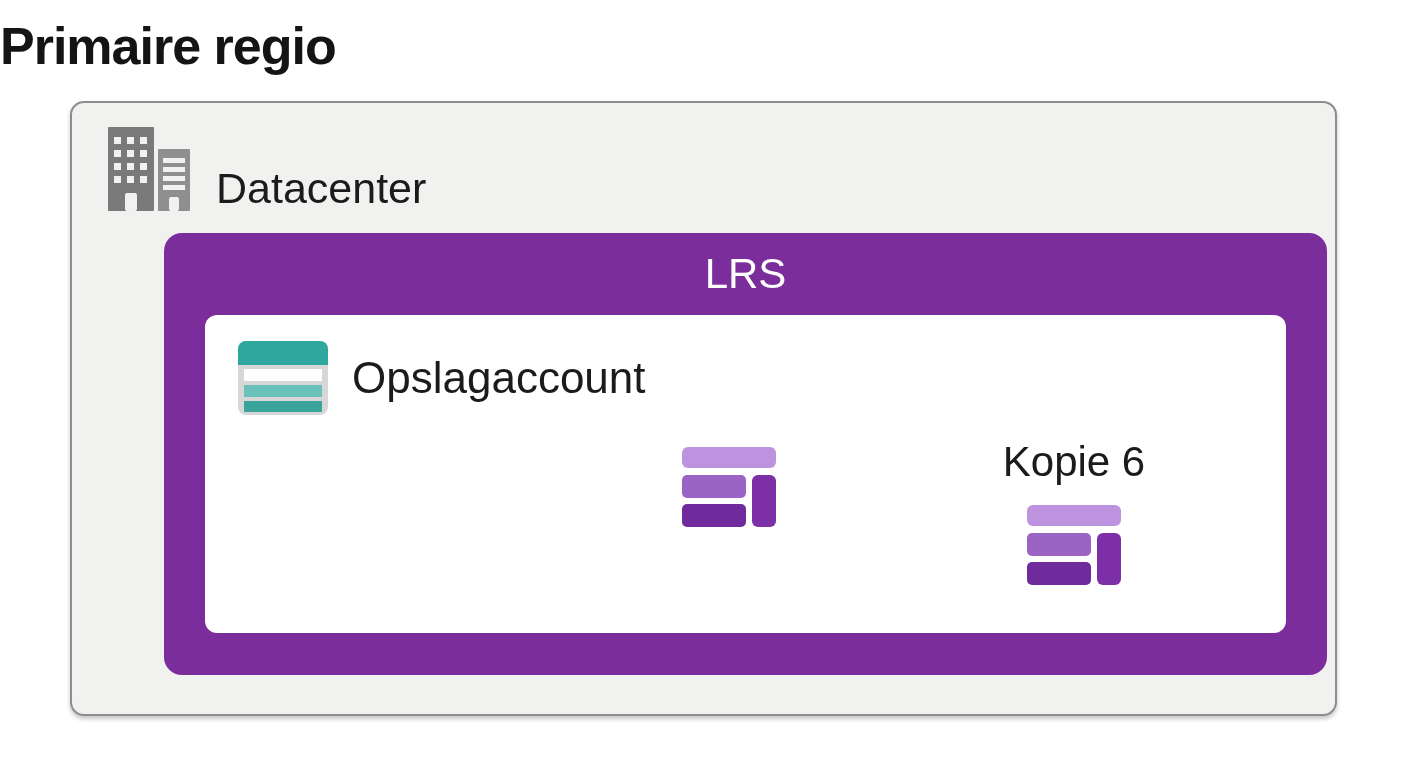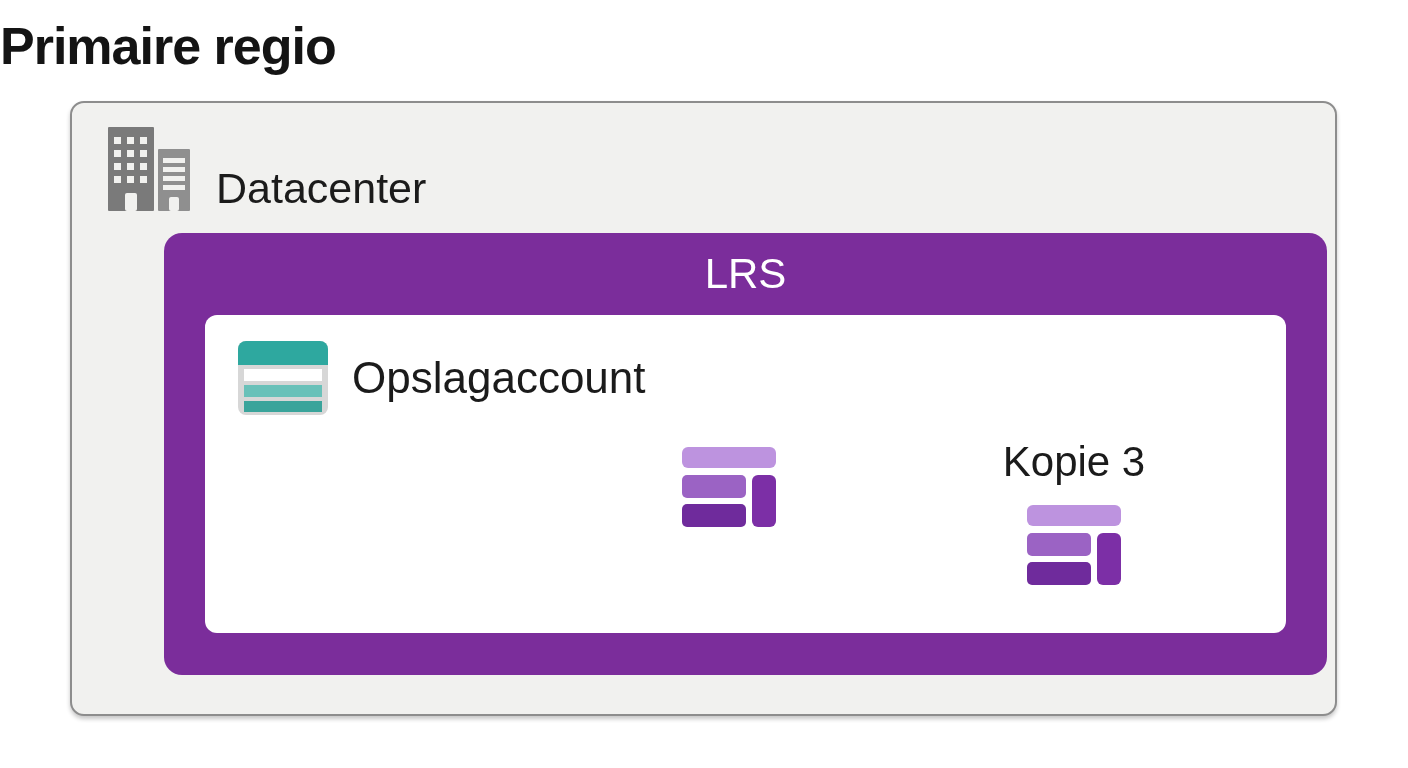--- a/index.html
+++ b/index.html
@@ -185,21 +185,21 @@
         <div class="copy-col copy-col-2">
           <svg class="copy-icon" viewBox="0 0 94 80" aria-hidden="true">
             <rect class="bar-top" x="0" y="0" width="94" height="21" rx="6"></rect>
             <rect class="bar-mid" x="0" y="28" width="64" height="23" rx="5"></rect>
             <rect class="bar-bottom" x="0" y="57" width="64" height="23" rx="5"></rect>
             <rect class="bar-side" x="70" y="28" width="24" height="52" rx="6"></rect>
           </svg>
         </div>
 
         <div class="copy-col copy-col-3">
-          <div class="copy-label">Kopie 3</div>
+          <div class="copy-label">Kopie 6</div>
           <svg class="copy-icon" viewBox="0 0 94 80" aria-hidden="true">
             <rect class="bar-top" x="0" y="0" width="94" height="21" rx="6"></rect>
             <rect class="bar-mid" x="0" y="28" width="64" height="23" rx="5"></rect>
             <rect class="bar-bottom" x="0" y="57" width="64" height="23" rx="5"></rect>
             <rect class="bar-side" x="70" y="28" width="24" height="52" rx="6"></rect>
           </svg>
         </div>
 
       </div>
     </div>

